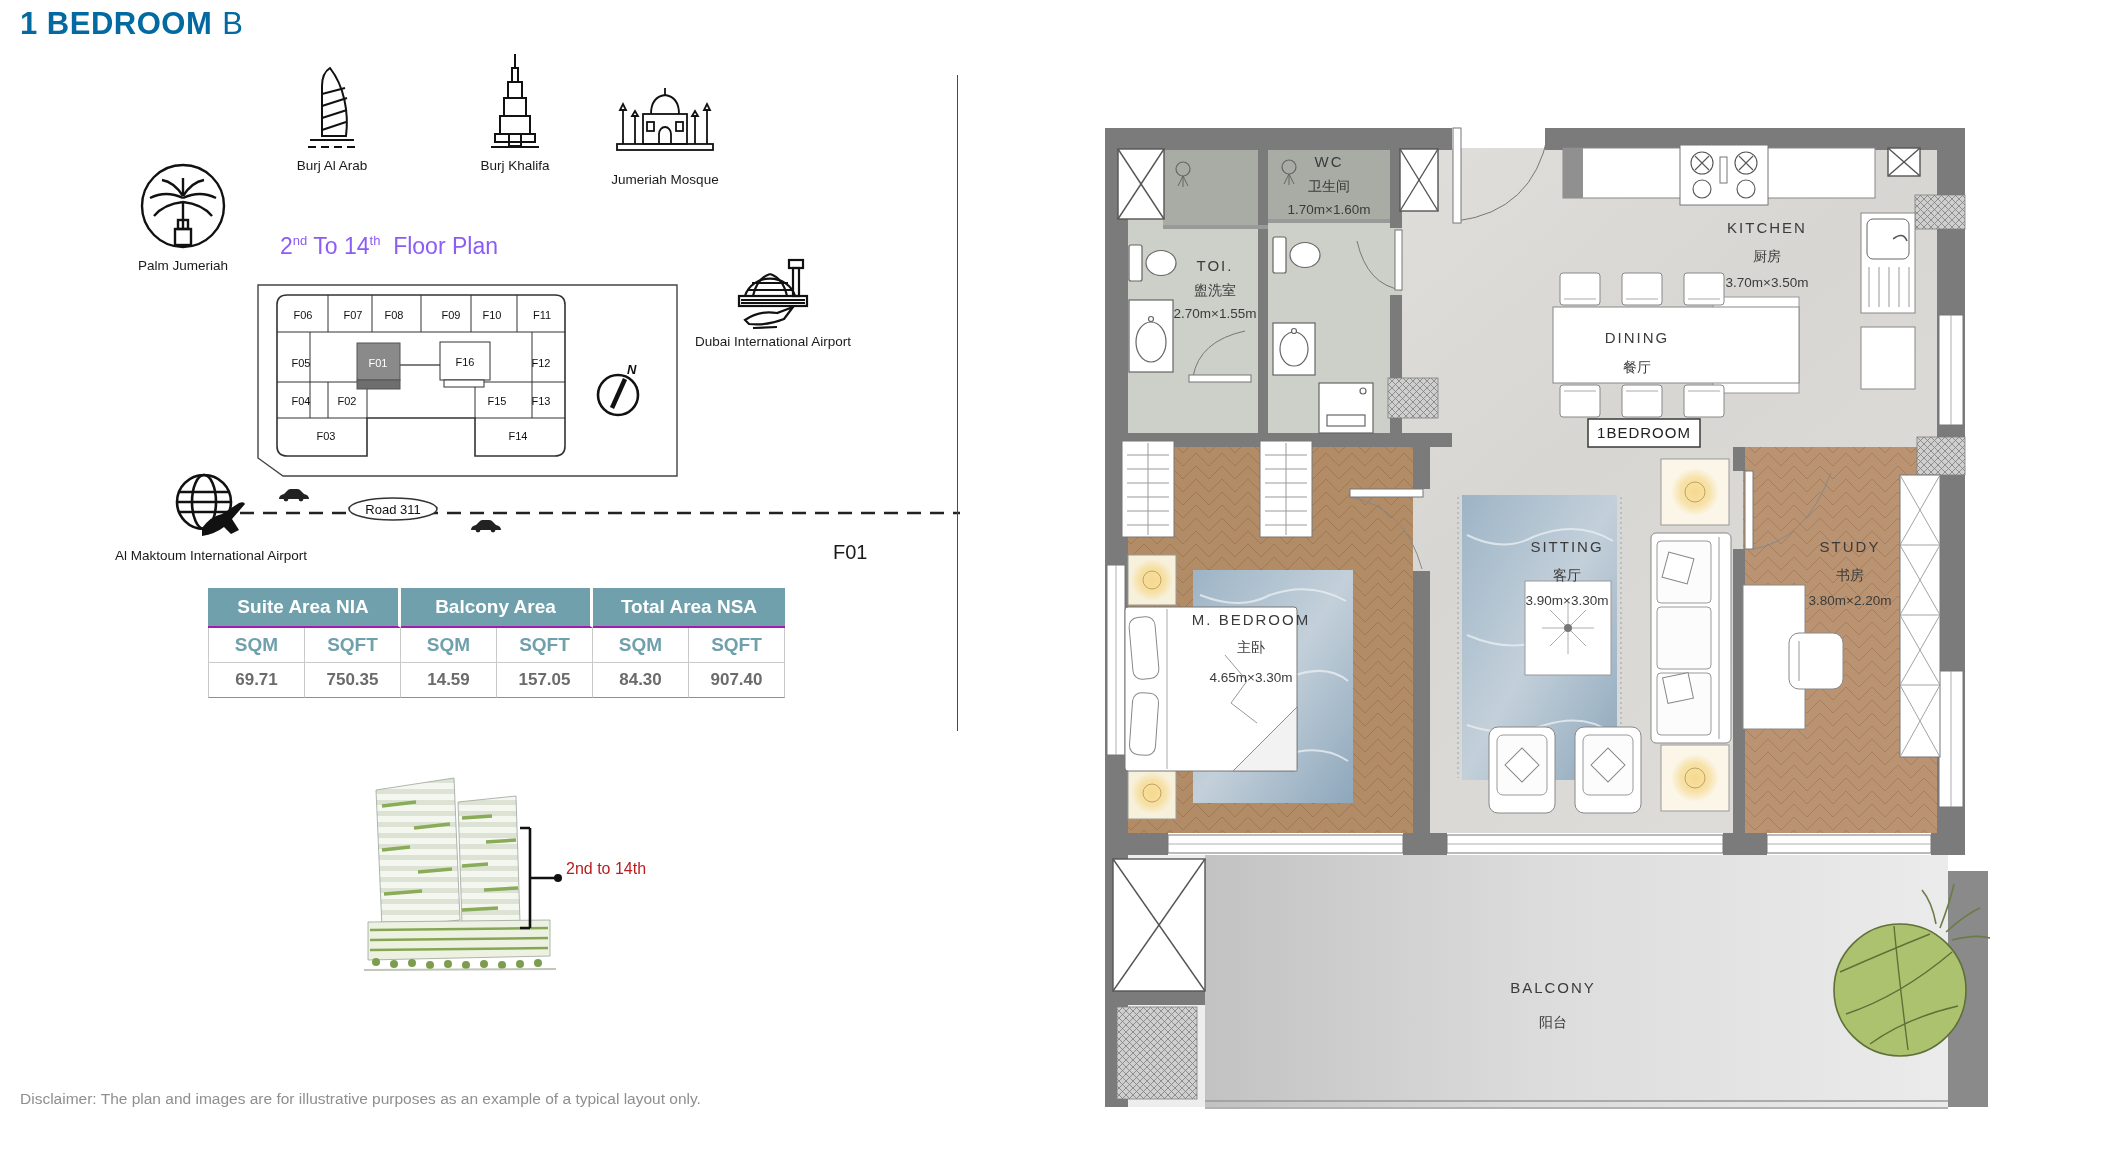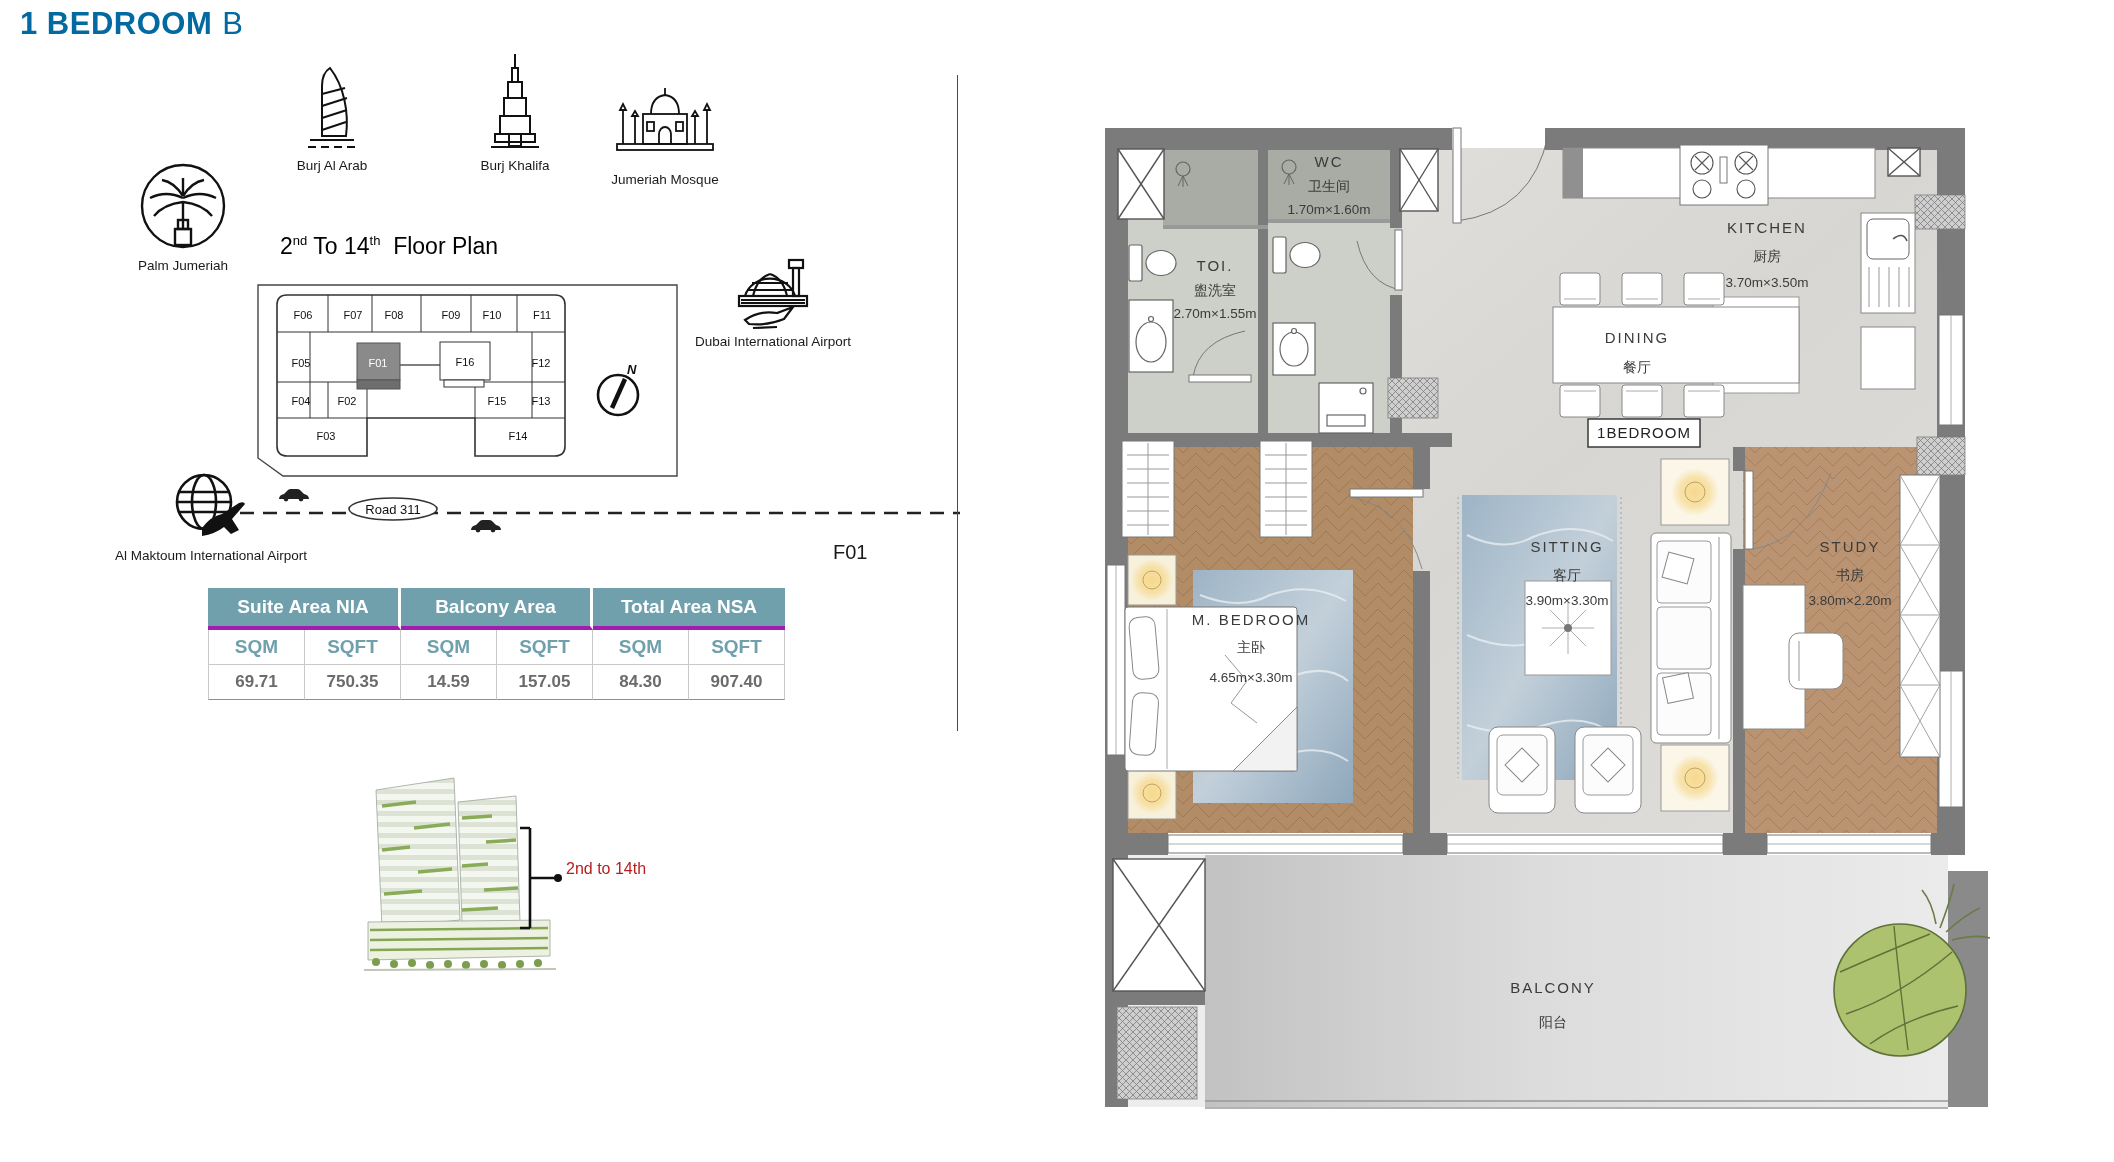--- a/index.html
+++ b/index.html
@@ -4,31 +4,31 @@
 <style>
   html,body{margin:0;padding:0;background:#fff;}
   .page{position:relative;width:2114px;height:1162px;background:#fff;overflow:hidden;
         font-family:"Liberation Sans",sans-serif;color:#222;}
   .abs{position:absolute;}
   
   .title{left:20px;top:6px;font-size:31px;font-weight:800;color:#0369a1;letter-spacing:.5px;}
   .title .suffix{font-weight:400;margin-left:10px;}
   .landmark{display:flex;flex-direction:column;align-items:center;}
   .landmark .lbl{font-size:13.5px;color:#1a1a1a;margin-top:2px;white-space:nowrap;}
-  .fp-heading{left:280px;top:233px;font-size:23px;color:#000000;}
+  .fp-heading{left:280px;top:233px;font-size:23px;color:#8b5cf6;}
   .fp-heading sup{font-size:13px;}
   .f01-callout{left:833px;top:541px;font-size:20px;color:#1a1a1a;}
   .divider{left:957px;top:75px;width:1px;height:656px;background:#4a4a4a;}
   .disclaimer{left:20px;top:1090px;font-size:15.5px;color:#8f8f8f;}
   .range-label{left:566px;top:860px;font-size:16px;color:#b91c1c;}
   
   table.area{left:208px;top:588px;border-collapse:separate;border-spacing:0;position:absolute;}
   table.area th,table.area td{width:95px;text-align:center;}
   table.area .group th{background:#6FA0AC;color:#fff;font-size:19px;font-weight:700;
-      padding:8px 13px;border-right:3px solid #fff;border-bottom:4px solid #a21caf;}
+      padding:8px 13px;border-right:3px solid #fff;border-bottom:2px solid #a21caf;}
   table.area .group th:last-child{border-right:none;}
   table.area .units td{color:#6FA0AC;font-size:19px;font-weight:700;padding:6px 0;
       border-right:1px solid #c9c9c9;border-bottom:1px solid #c9c9c9;}
   table.area .units td:first-child{border-left:1px solid #c9c9c9;}
   table.area .vals td{color:#6b6b6b;font-size:17px;font-weight:700;padding:7px 0;
       border-right:1px solid #c9c9c9;border-bottom:1px solid #f97316;}
   table.area .vals td:first-child{border-left:1px solid #c9c9c9;}
   
   text{font-family:"Liberation Sans",sans-serif;}
   .room-name{font-size:15px;letter-spacing:2px;fill:#3b3b3b;}
@@ -302,20 +302,21 @@
     <line x1="6" y1="198" x2="198" y2="197" stroke="#c0c6b8" stroke-width="2"></line>
   </svg>
 
   <svg class="abs" style="left:504px;top:824px;" width="70" height="115" viewBox="0 0 70 115">
     <path d="M16 4 H26 M26 4 V104 M16 104 H26 M26 54 H52" fill="none" stroke="#111" stroke-width="2.6"></path>
     <circle cx="54" cy="54" r="4" fill="#111"></circle>
   </svg>
   <div class="abs range-label">2nd to 14th</div>
 
   <div class="abs divider"></div>
+  <div class="abs disclaimer">Disclaimer: The plan and images are for illustrative purposes as an example of a typical layout only.</div>
 
   <svg class="abs" style="left:1105px;top:115px;" width="885" height="1010" viewBox="0 0 885 1010">
     <defs>
       <pattern id="hatch" width="7" height="7" patternUnits="userSpaceOnUse">
         <rect width="7" height="7" fill="#cfcfcf"></rect>
         <path d="M0 7 L7 0 M-1 1 L1 -1 M6 8 L8 6 M0 0 L7 7" stroke="#7d7d7d" stroke-width="0.8"></path>
       </pattern>
       <pattern id="woodA" width="26" height="26" patternUnits="userSpaceOnUse">
         <rect width="26" height="26" fill="#b28c66"></rect>
         <path d="M0 26 L13 13 L26 26 M0 13 L13 0 L26 13" stroke="#a0794f" stroke-width="1" fill="none"></path>

